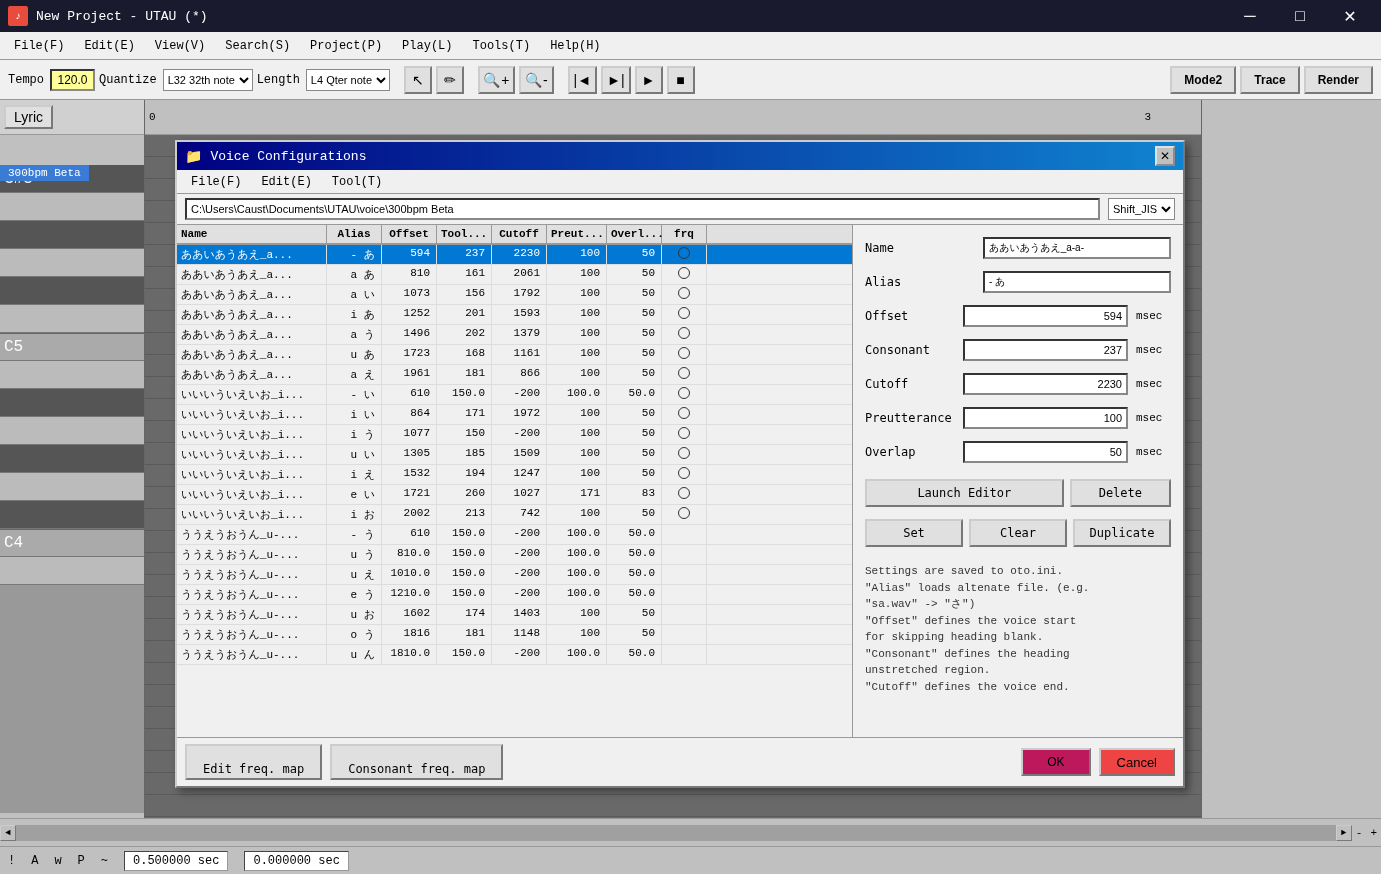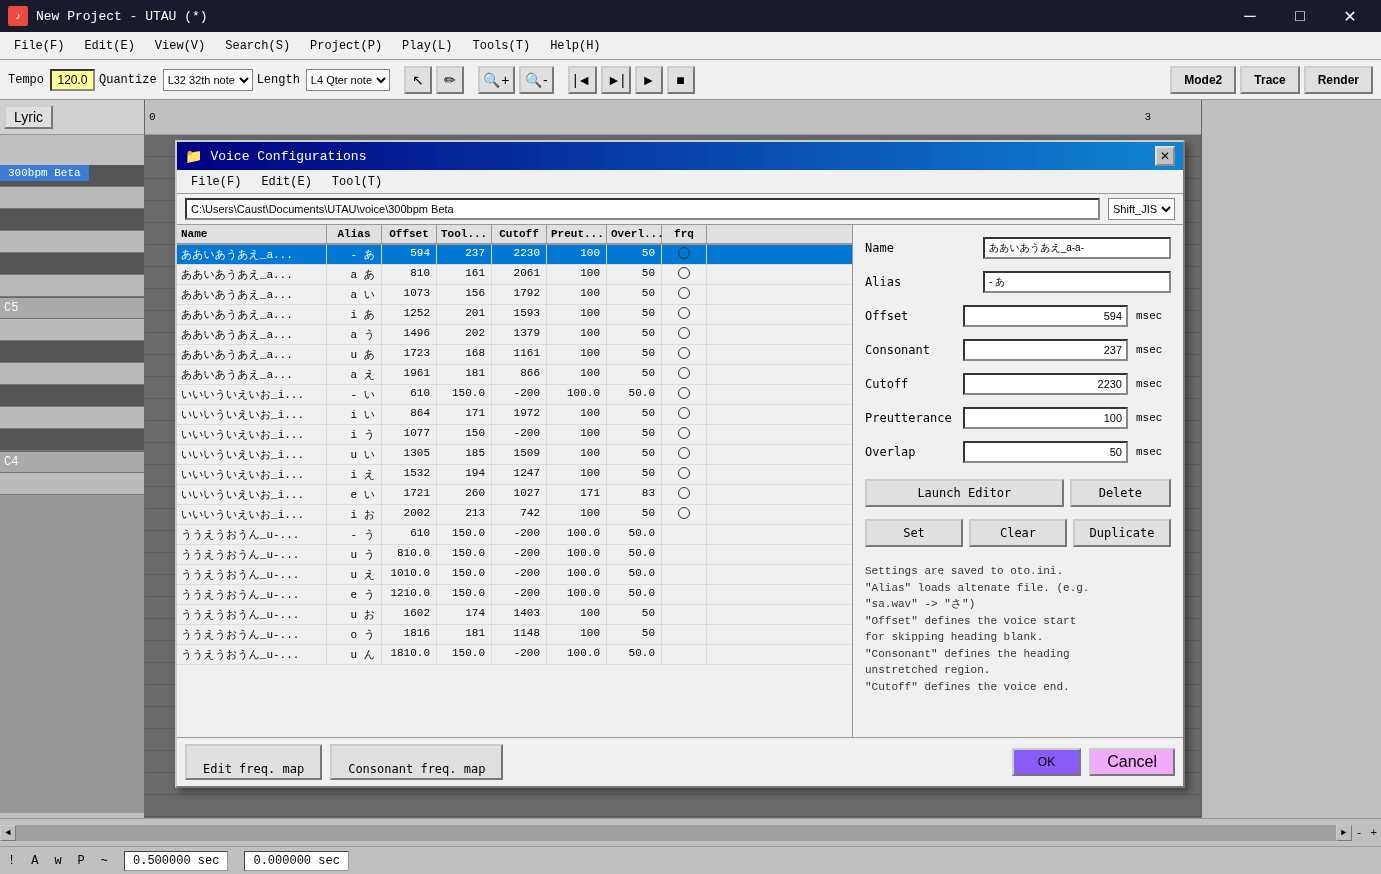--- a/index.html
+++ b/index.html
@@ -123,26 +123,26 @@
       border: 2px outset #ccc;
       background: #e0e0e0;
       cursor: pointer;
       font-size: 14px;
     }
     .piano-keys {
       background: #999;
       height: calc(100% - 35px);
     }
     .key-row {
-      height: 22px;
+      height: 28px;
       display: flex;
       align-items: center;
       border-bottom: 1px solid #777;
       padding-left: 4px;
-      font-size: 12px;
+      font-size: 16px;
       color: white;
     }
     .key-row.white-key { background: #bbb; color: #333; }
     .key-row.black-key { background: #555; color: white; }
     .key-row.c-key { background: #aaa; border-top: 1px solid #666; }
 
     
     .grid-area {
       flex: 1;
       background: #696969;
@@ -424,33 +424,33 @@
       border: 2px outset #ccc;
       background: #e0e0e0;
       cursor: pointer;
       font-size: 12px;
       font-family: 'MS Gothic', monospace;
     }
     .footer-btn-ok {
       height: 28px;
       padding: 0 24px;
       border: 2px outset #ccc;
-      background: #8b5cf6;
+      background: #be185d;
       cursor: pointer;
       font-size: 12px;
       margin-left: auto;
       text-align: right;
     }
     .footer-btn-cancel {
       height: 28px;
       padding: 0 16px;
       border: 2px outset #ccc;
-      background: #f0abfc;
-      cursor: pointer;
-      font-size: 16px;
+      background: #ef4444;
+      cursor: pointer;
+      font-size: 13px;
     }
     .hscroll-left-btn, .hscroll-right-btn {
       width: 16px; height: 16px;
       border: 1px outset #ccc;
       background: #c0c0c0;
       cursor: pointer;
       font-size: 9px;
       display: flex; align-items: center; justify-content: center;
     }
     .hscroll-track {

